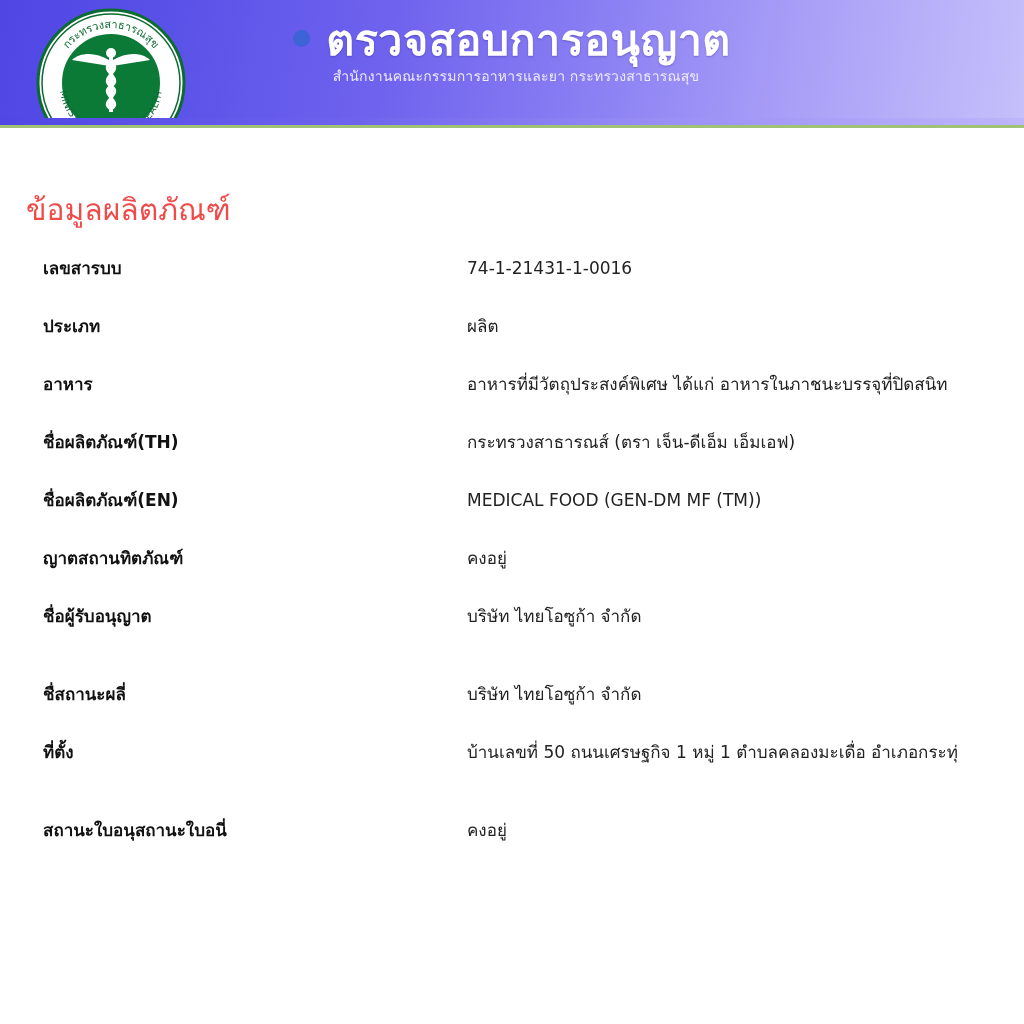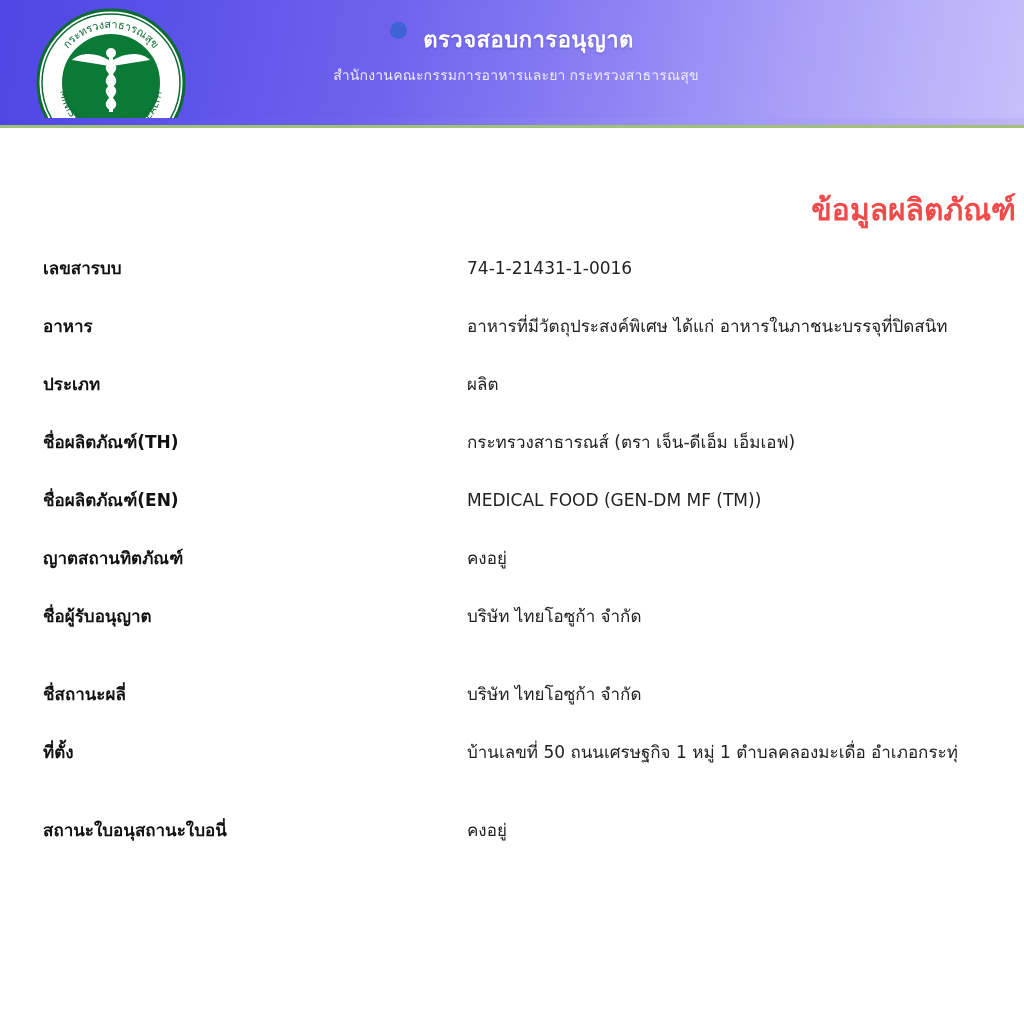--- a/index.html
+++ b/index.html
@@ -55,21 +55,21 @@
   }
 
   .header-titles {
     position: absolute;
     left: 0;
     top: 18px;
     width: 1024px;
     text-align: center;
   }
   .header-title {
-    font-size: 22px;
+    font-size: 43px;
     font-weight: 700;
     color: #ffffff;
     letter-spacing: .5px;
     line-height: 44px;
     margin: 0;
     padding: 0;
     text-shadow: 0 1px 2px rgba(40,30,120,.35);
   }
   .title-dot {
     display: inline-block;
@@ -80,39 +80,37 @@
     margin-right: 16px;
     vertical-align: 8px;
   }
   .header-subtitle {
     font-size: 14px;
     color: #efeafd;
     margin: 4px 10px 0 0;
     line-height: 20px;
     letter-spacing: .2px;
     padding-left: 18px;
-    font-family: Liberation Serif, serif;
   }
 
   
   .content {
     position: absolute;
     left: 0;
     top: 128px;
     width: 1024px;
   }
 
   .page-title {
     margin: 0;
-    padding: 62px 8px 0 26px;
+    padding: 62px 16px 0 26px;
     font-size: 30px;
-    font-weight: 700;
+    font-weight: 400;
     color: #f04b4b;
     line-height: 40px;
-    text-align: right;
   }
 
   .fields {
     margin-top: 26px;
     padding-left: 30px;
   }
   .field-row {
     display: flex;
     align-items: flex-start;
     height: 58px;
@@ -182,27 +180,27 @@
     <h2 class="page-title">ข้อมูลผลิตภัณฑ์</h2>
 
     <div class="fields">
 
       <div class="field-row">
         <div class="field-label">เลขสารบบ</div>
         <div class="field-value">74-1-21431-1-0016</div>
       </div>
 
       <div class="field-row">
+        <div class="field-label">ประเภท</div>
+        <div class="field-value">ผลิต</div>
+      </div>
+
+      <div class="field-row">
         <div class="field-label">อาหาร</div>
         <div class="field-value">อาหารที่มีวัตถุประสงค์พิเศษ ได้แก่ อาหารในภาชนะบรรจุที่ปิดสนิท</div>
-      </div>
-
-      <div class="field-row">
-        <div class="field-label">ประเภท</div>
-        <div class="field-value">ผลิต</div>
       </div>
 
       <div class="field-row">
         <div class="field-label">ชื่อผลิตภัณฑ์(TH)</div>
         <div class="field-value">กระทรวงสาธารณส์ (ตรา เจ็น-ดีเอ็ม เอ็มเอฟ)</div>
       </div>
 
       <div class="field-row">
         <div class="field-label">ชื่อผลิตภัณฑ์(EN)</div>
         <div class="field-value">MEDICAL FOOD (GEN-DM MF (TM))</div>

